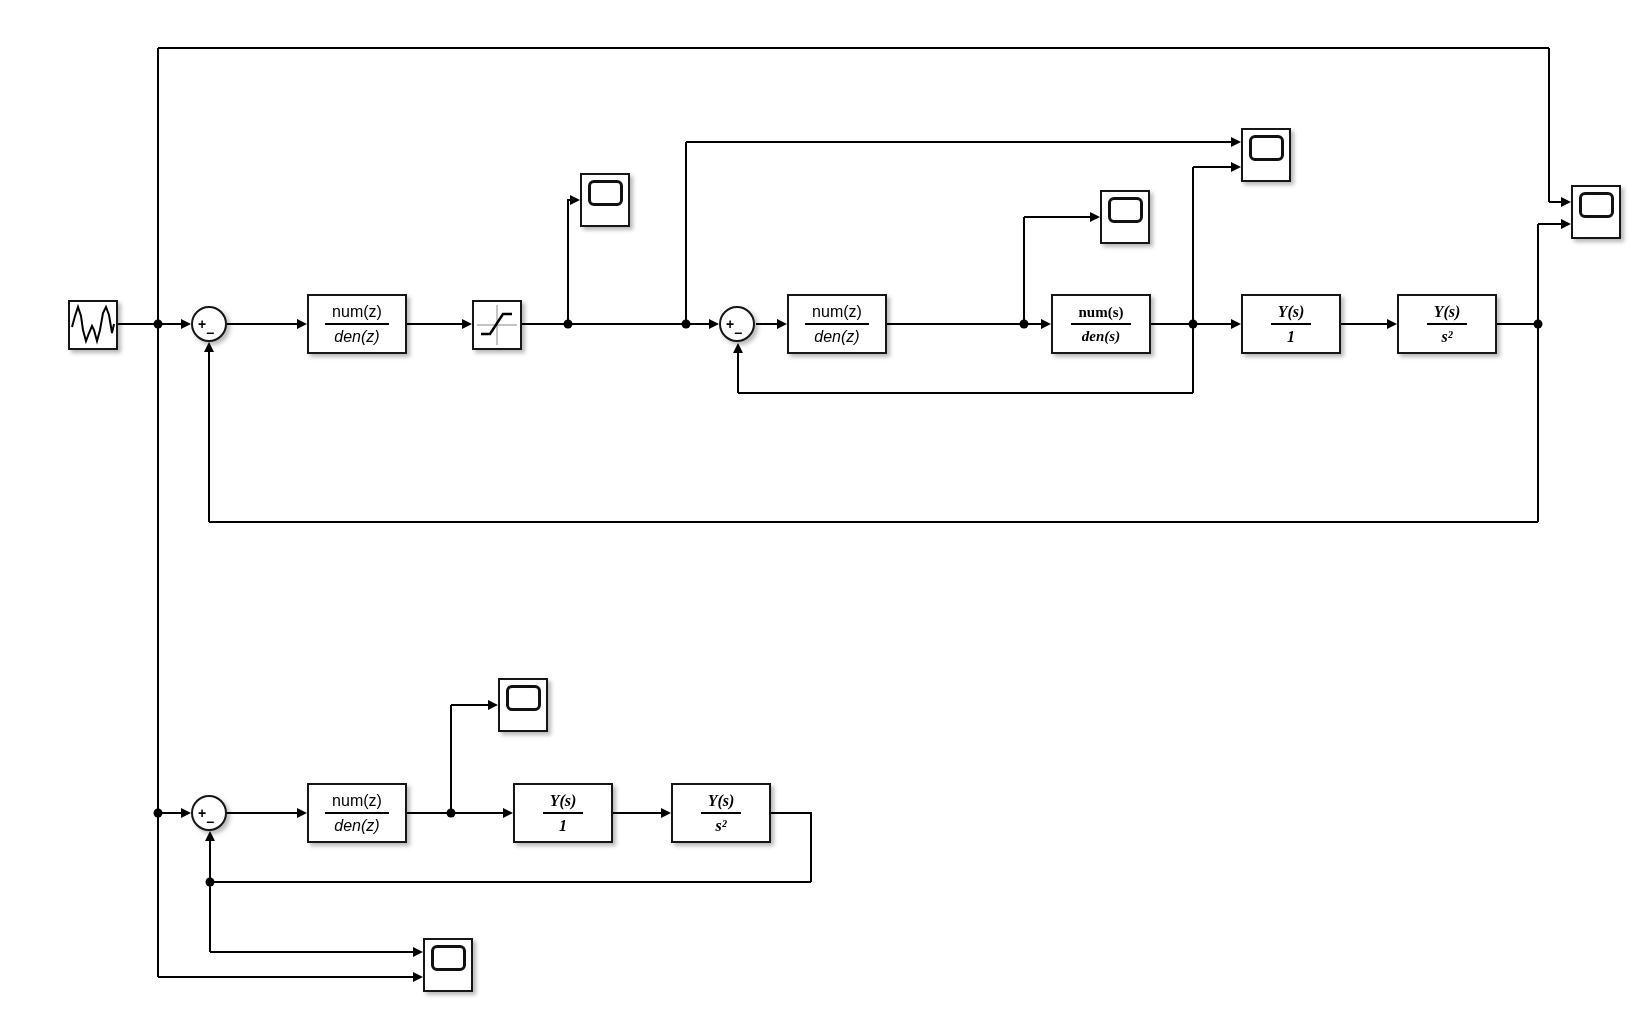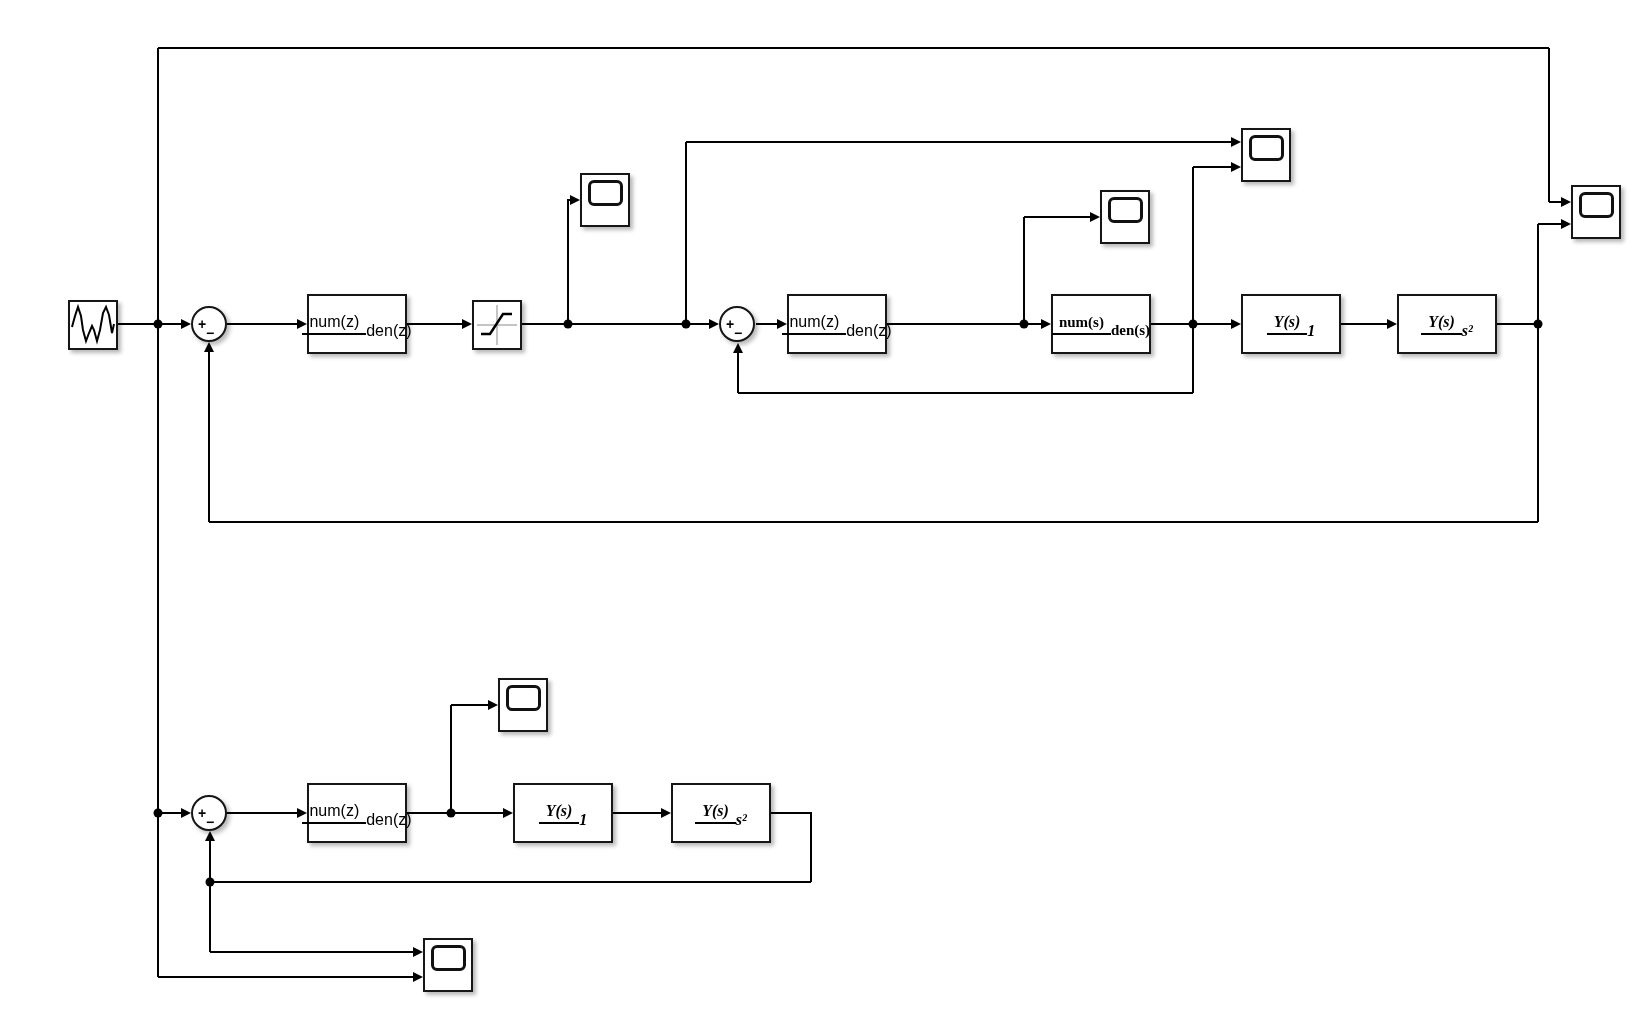--- a/index.html
+++ b/index.html
@@ -11,23 +11,23 @@
   .dot{position:absolute;width:9px;height:9px;border-radius:50%;background:#000;transform:translate(-50%,-50%);}
   .ar{position:absolute;width:0;height:0;border-top:5px solid transparent;border-bottom:5px solid transparent;border-left:10px solid #000;}
   .au{position:absolute;width:0;height:0;border-left:5px solid transparent;border-right:5px solid transparent;border-bottom:10px solid #000;}
   
   .blk{position:absolute;background:#fff;border:2px solid #161616;box-sizing:border-box;
        box-shadow:3px 3px 4px rgba(0,0,0,0.28);display:flex;align-items:center;justify-content:center;}
   .sum{border-radius:50%;width:36px;height:36px;}
   .sum span{position:absolute;font-weight:bold;font-size:14px;line-height:1;color:#000;}
   .sum .p{left:5px;top:9px;}
   .sum .m{left:13px;top:18px;}
-  .frac{display:flex;flex-direction:row;align-items:center;color:#000;}
+  .frac{display:flex;flex-direction:column;align-items:center;color:#000;}
   .frac .num{padding:0 7px 2px 7px;border-bottom:2px solid #000;}
-  .frac .den{padding-top:13px;}
+  .frac .den{padding-top:3px;font-style:italic;}
   .tf-sans .frac{font-size:16px;font-family:"Liberation Sans",sans-serif;}
   .tf-serif .frac{font-size:15px;font-family:"Liberation Serif",serif;font-weight:bold;text-align:center;}
   .tf-math .frac{font-size:16px;font-family:"Liberation Serif",serif;font-weight:bold;font-style:italic;justify-content:center;}
   
   .scope{width:50px;height:54px;display:block;}
   .screen{width:29px;height:20px;border:3px solid #111;border-radius:6px;margin:5px auto 0 auto;background:#fff;}
   .icon-box{width:50px;height:50px;}
 </style>
 </head>
 <body>

